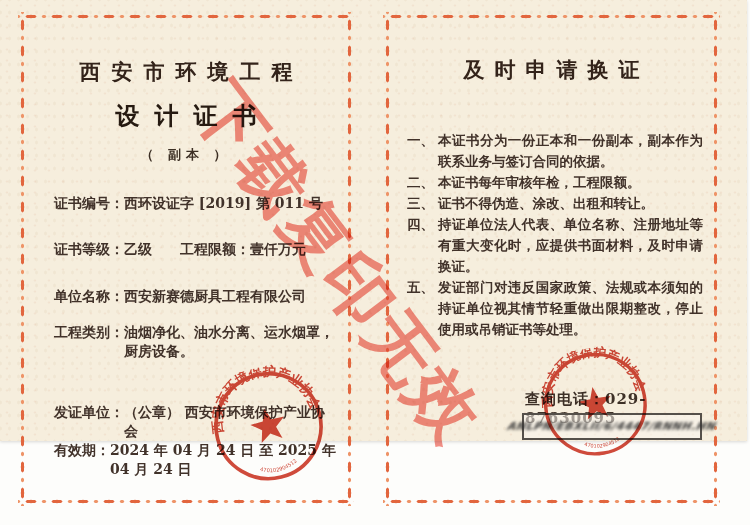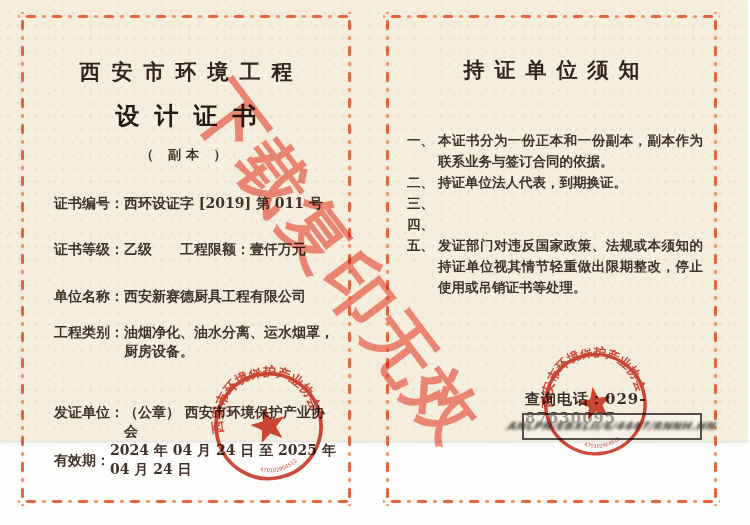--- a/index.html
+++ b/index.html
@@ -112,21 +112,21 @@
       <span class="val">西安新赛德厨具工程有限公司</span>
     </div>
     <div class="field" style="top:311px;">
       <span class="lbl">工程类别：</span>
       <span class="val">油烟净化、油水分离、运水烟罩，厨房设备。</span>
     </div>
     <div class="field" style="top:391px;">
       <span class="lbl">发证单位：</span>
       <span class="val">（公章） 西安市环境保护产业协会</span>
     </div>
-    <div class="field" style="top:429px;align-items:center;">
+    <div class="field" style="top:429px;">
       <span class="lbl">有效期：</span>
       <span class="val">2024 年 04 月 24 日 至 2025 年 04 月 24 日</span>
     </div>
 
     <div class="stamp stamp-left">
       <svg viewBox="0 0 100 100" width="114" height="114">
         <defs>
           <path id="arcL" d="M 12,60 A 40 40 0 1 1 88,60" fill="none"></path>
           <path id="botL" d="M 30,86 A 34 34 0 0 0 70,86" fill="none"></path>
         </defs>
@@ -141,36 +141,38 @@
       </svg>
     </div>
   </div>
 
   <div class="page page-right">
     <div class="b b-h b-top"></div>
     <div class="b b-h b-bottom"></div>
     <div class="b b-v b-left"></div>
     <div class="b b-v b-right"></div>
 
-    <div class="ctitle rtitle">持证单位须知</div>
+    <div class="ctitle rtitle">及时申请换证</div>
 
     <div class="notices">
       <div class="notice">
         <span class="num">一、</span>
         <span class="txt">本证书分为一份正本和一份副本，副本作为联系业务与签订合同的依据。</span>
       </div>
       <div class="notice">
         <span class="num">二、</span>
-        <span class="txt">持证单位法人代表，到期换证。</span>
+        <span class="txt">本证书每年审核年检，工程限额。</span>
       </div>
       <div class="notice">
         <span class="num">三、</span>
+        <span class="txt">证书不得伪造、涂改、出租和转让。</span>
       </div>
       <div class="notice">
         <span class="num">四、</span>
+        <span class="txt">持证单位法人代表、单位名称、注册地址等有重大变化时，应提供书面材料，及时申请换证。</span>
       </div>
       <div class="notice">
         <span class="num">五、</span>
         <span class="txt">发证部门对违反国家政策、法规或本须知的持证单位视其情节轻重做出限期整改，停止使用或吊销证书等处理。</span>
       </div>
     </div>
 
     <div class="phone">查询电话：029-87630095</div>
 
     <div class="blur-box">

